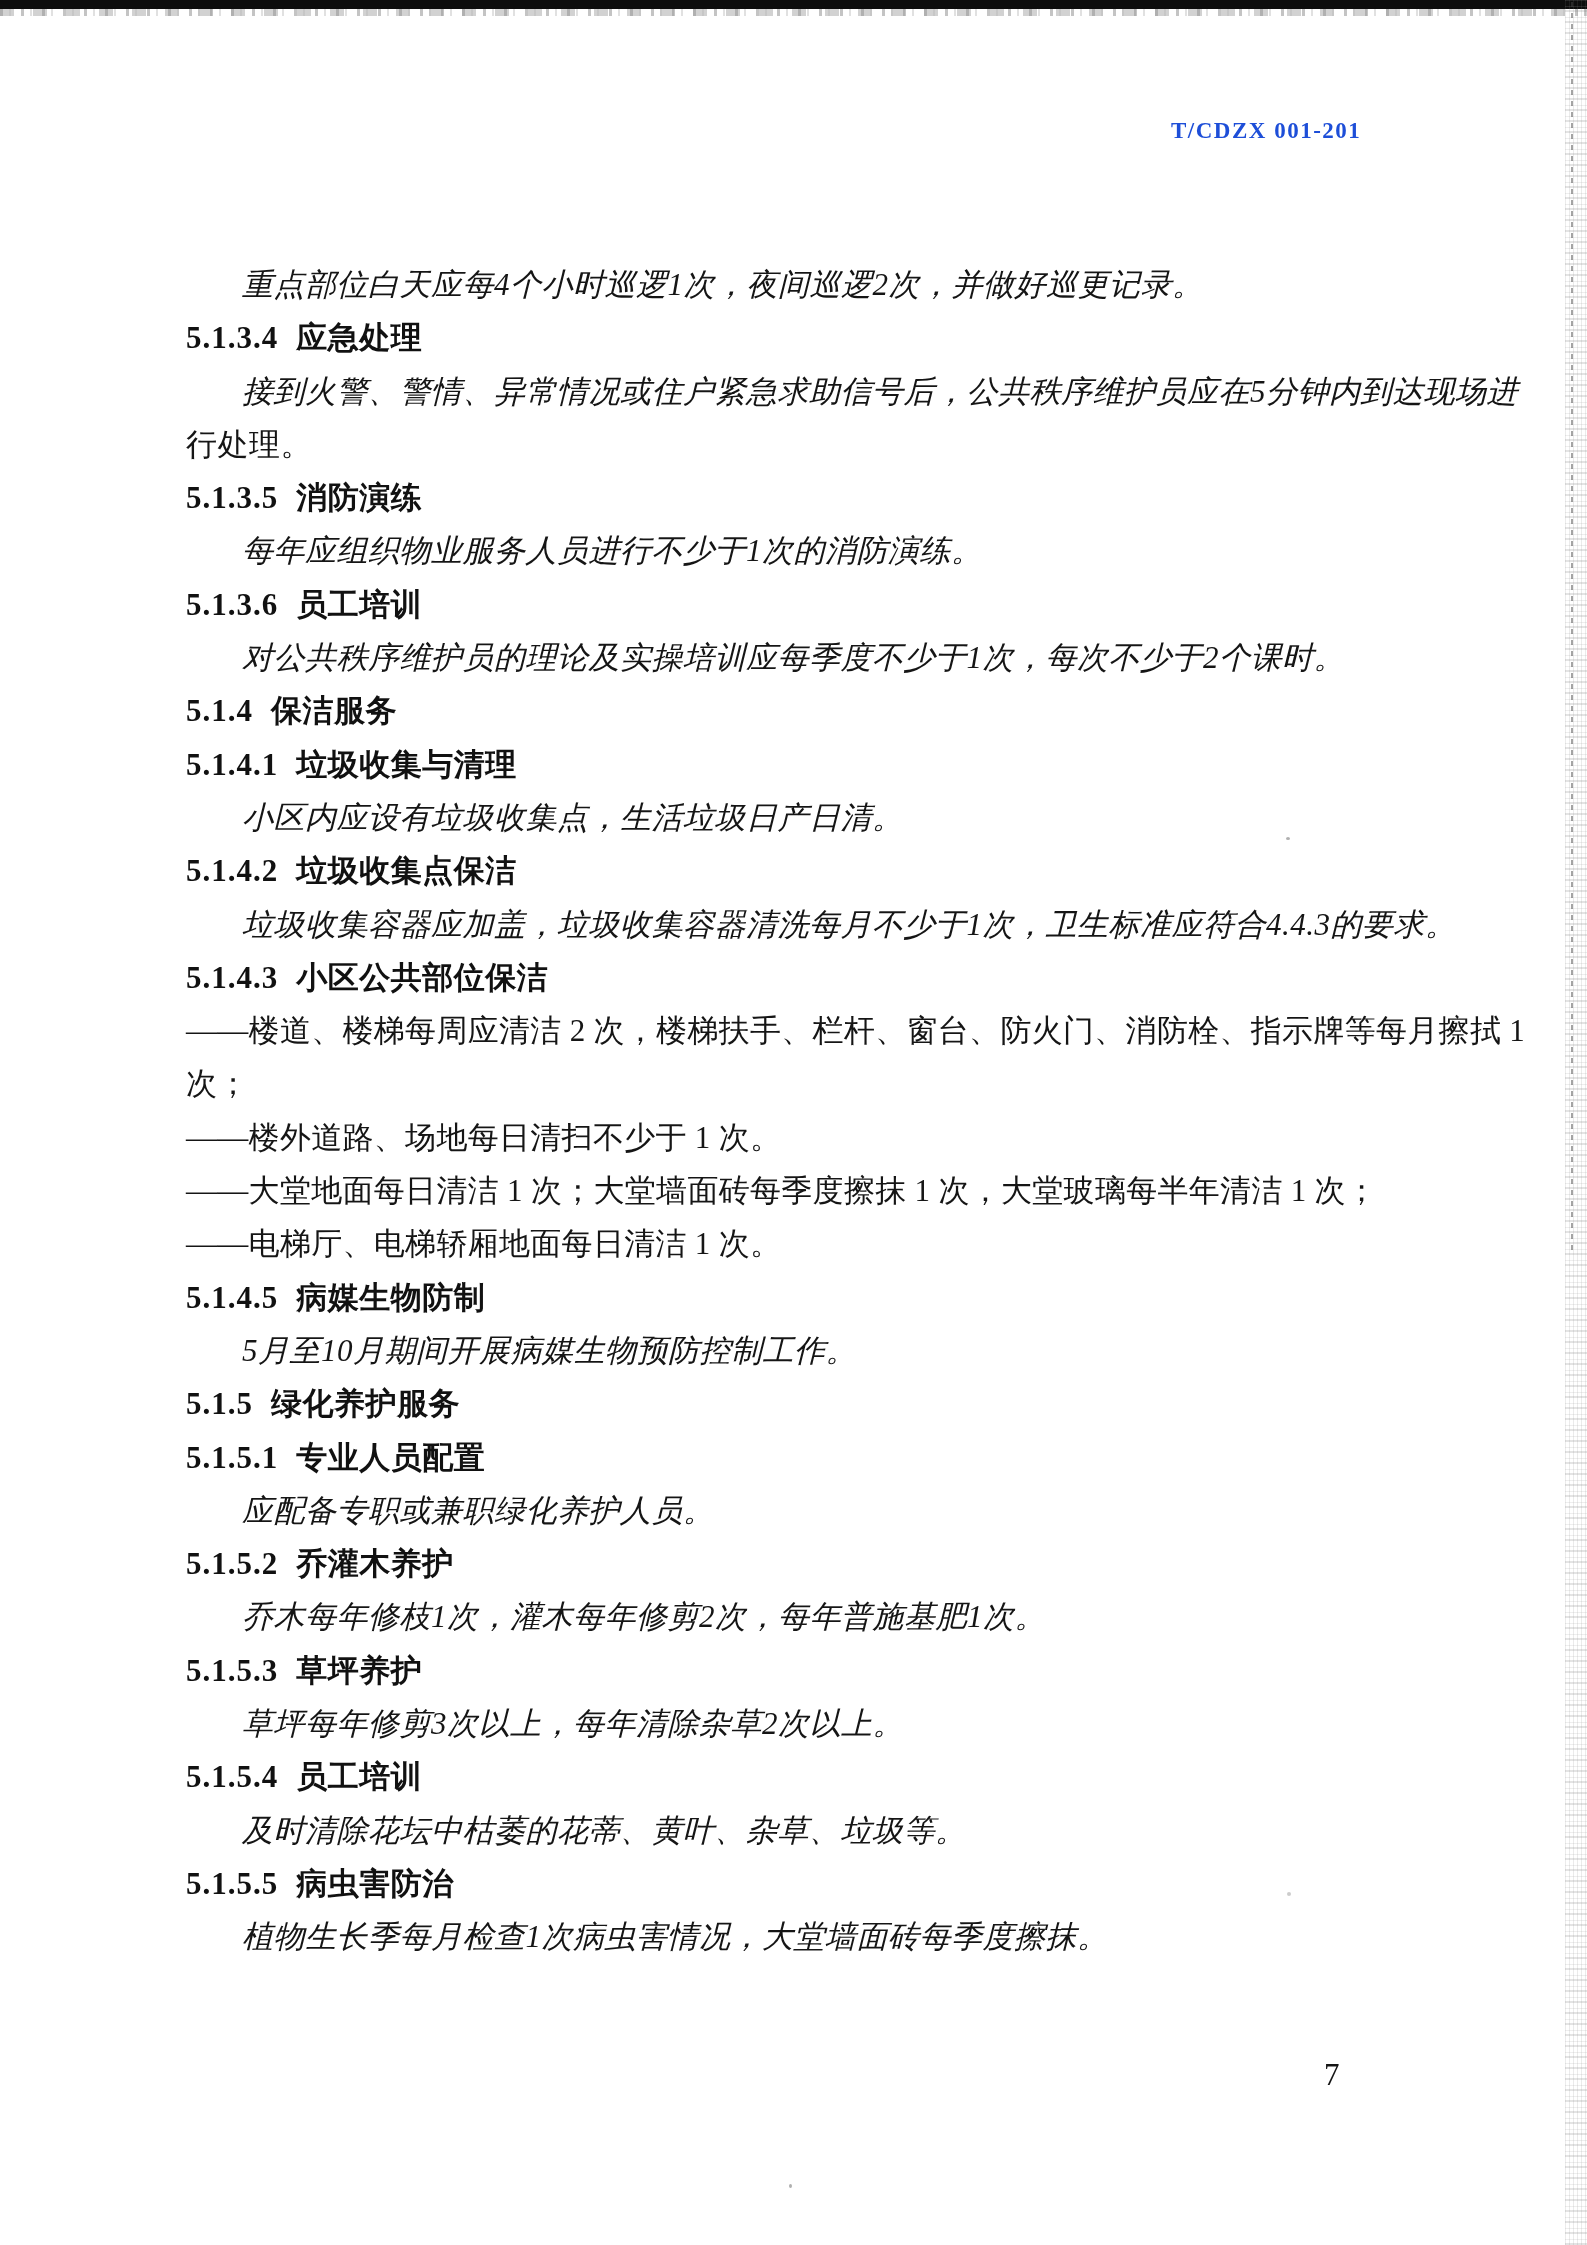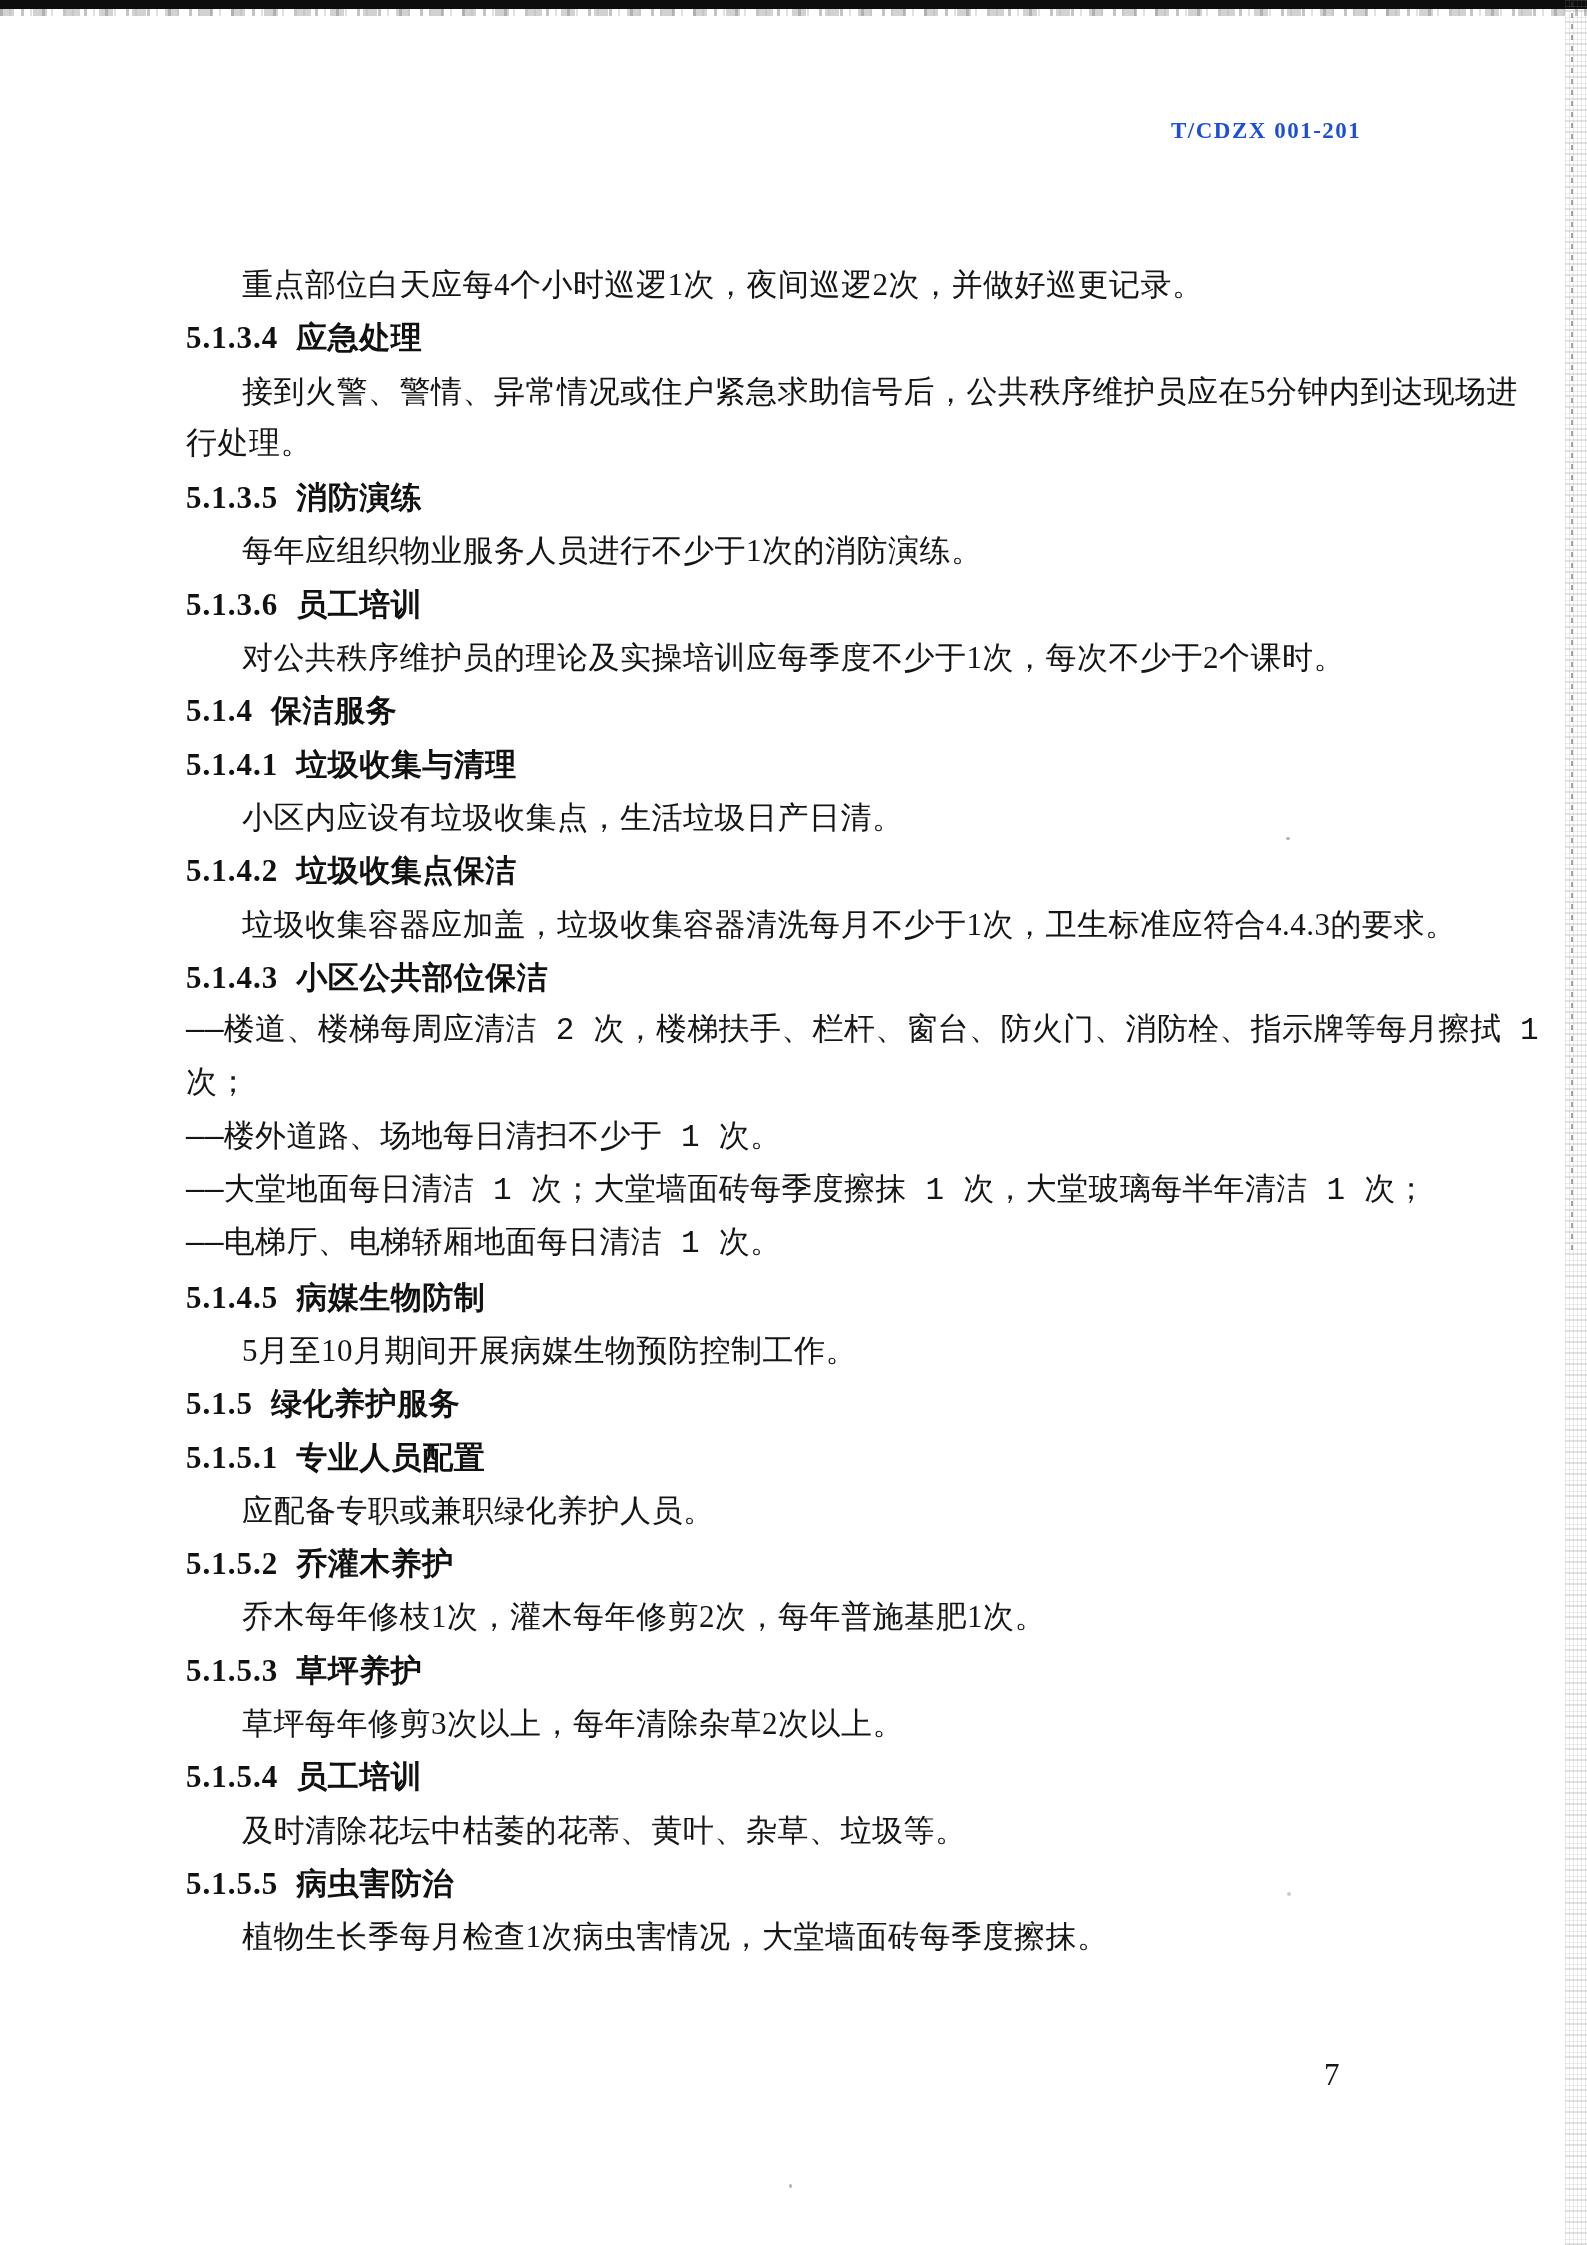--- a/index.html
+++ b/index.html
@@ -48,22 +48,22 @@
   }
 
   
   .content {
     position:absolute; left:186px; top:258px; width:1290px;
   }
   .line {
     font-size:31px; line-height:53.3px; height:53.3px;
     letter-spacing:.5px; white-space:nowrap; color:#151515;
   }
-  .line.indent { text-indent:56px; }
-  .line.flush, .line.dash { text-indent:0;font-family:Liberation Mono, monospace; }
+  .line.indent { text-indent:56px;font-style:italic; }
+  .line.flush, .line.dash { text-indent:0; }
   .line.dash { letter-spacing:.3px; }
   .line.heading {
     font-family:"Liberation Sans", sans-serif;
     font-weight:600; color:#111111;
   }
   .line.heading .num {
     font-family:Liberation Serif, serif;
     font-weight:600; letter-spacing:1px; margin-right:18px;
   }
 

